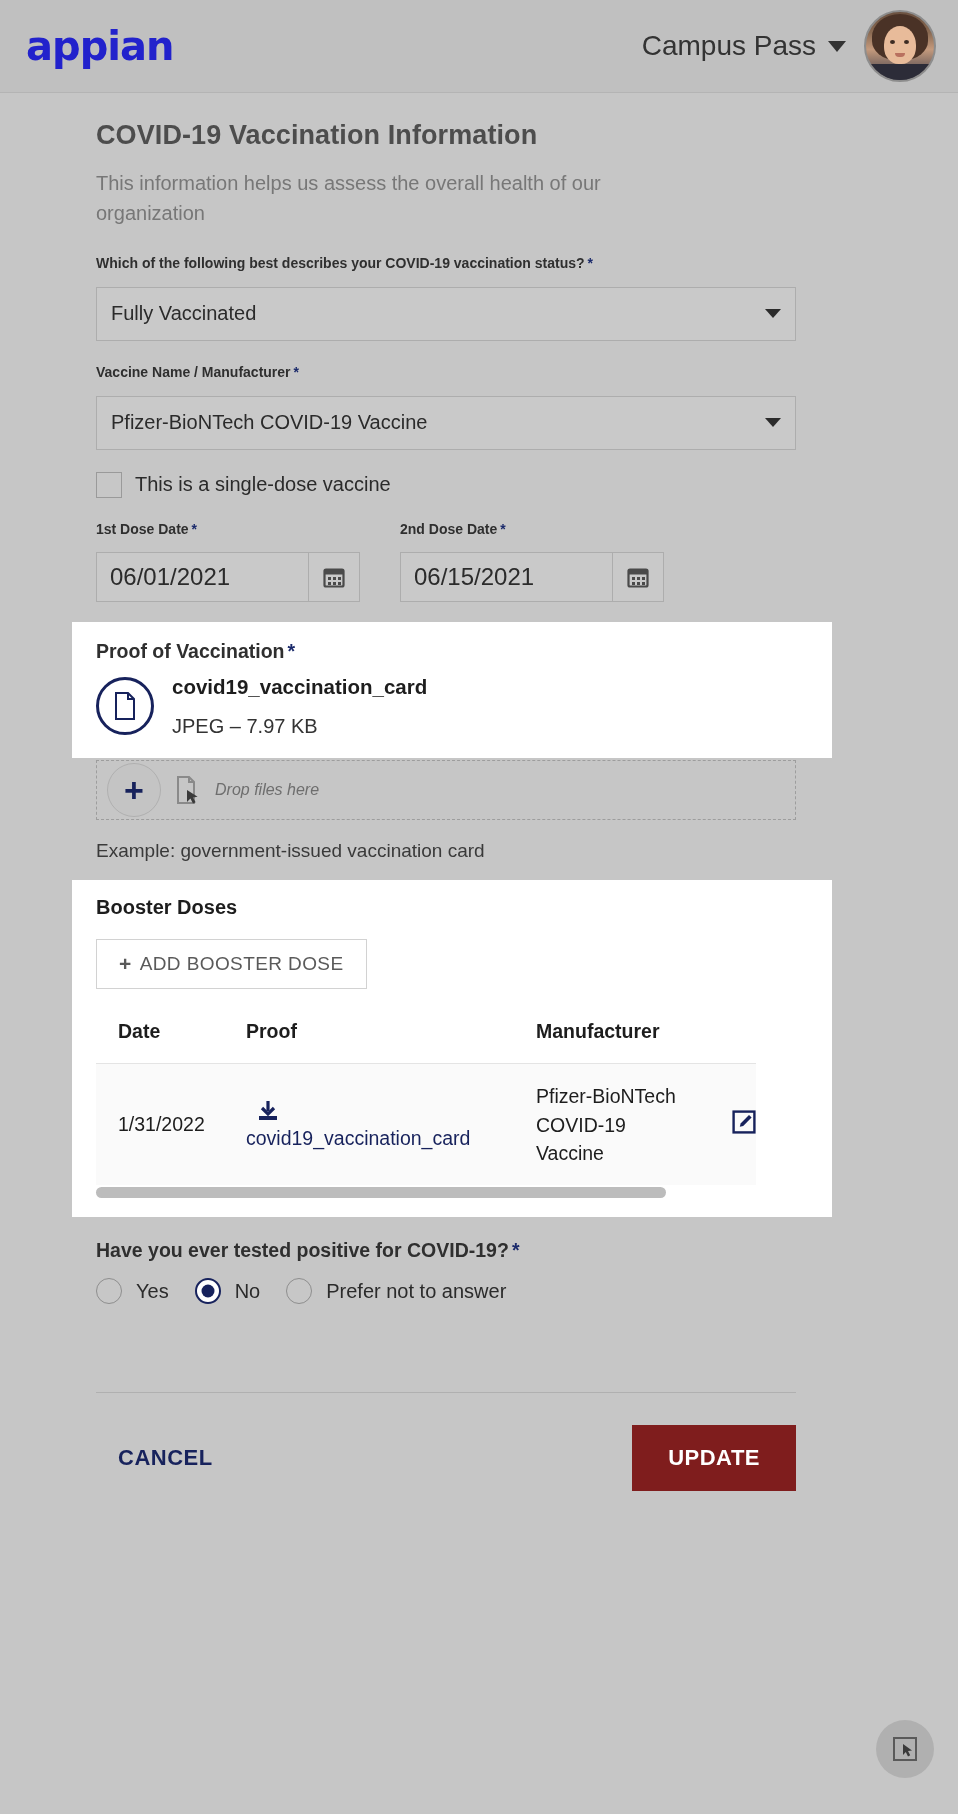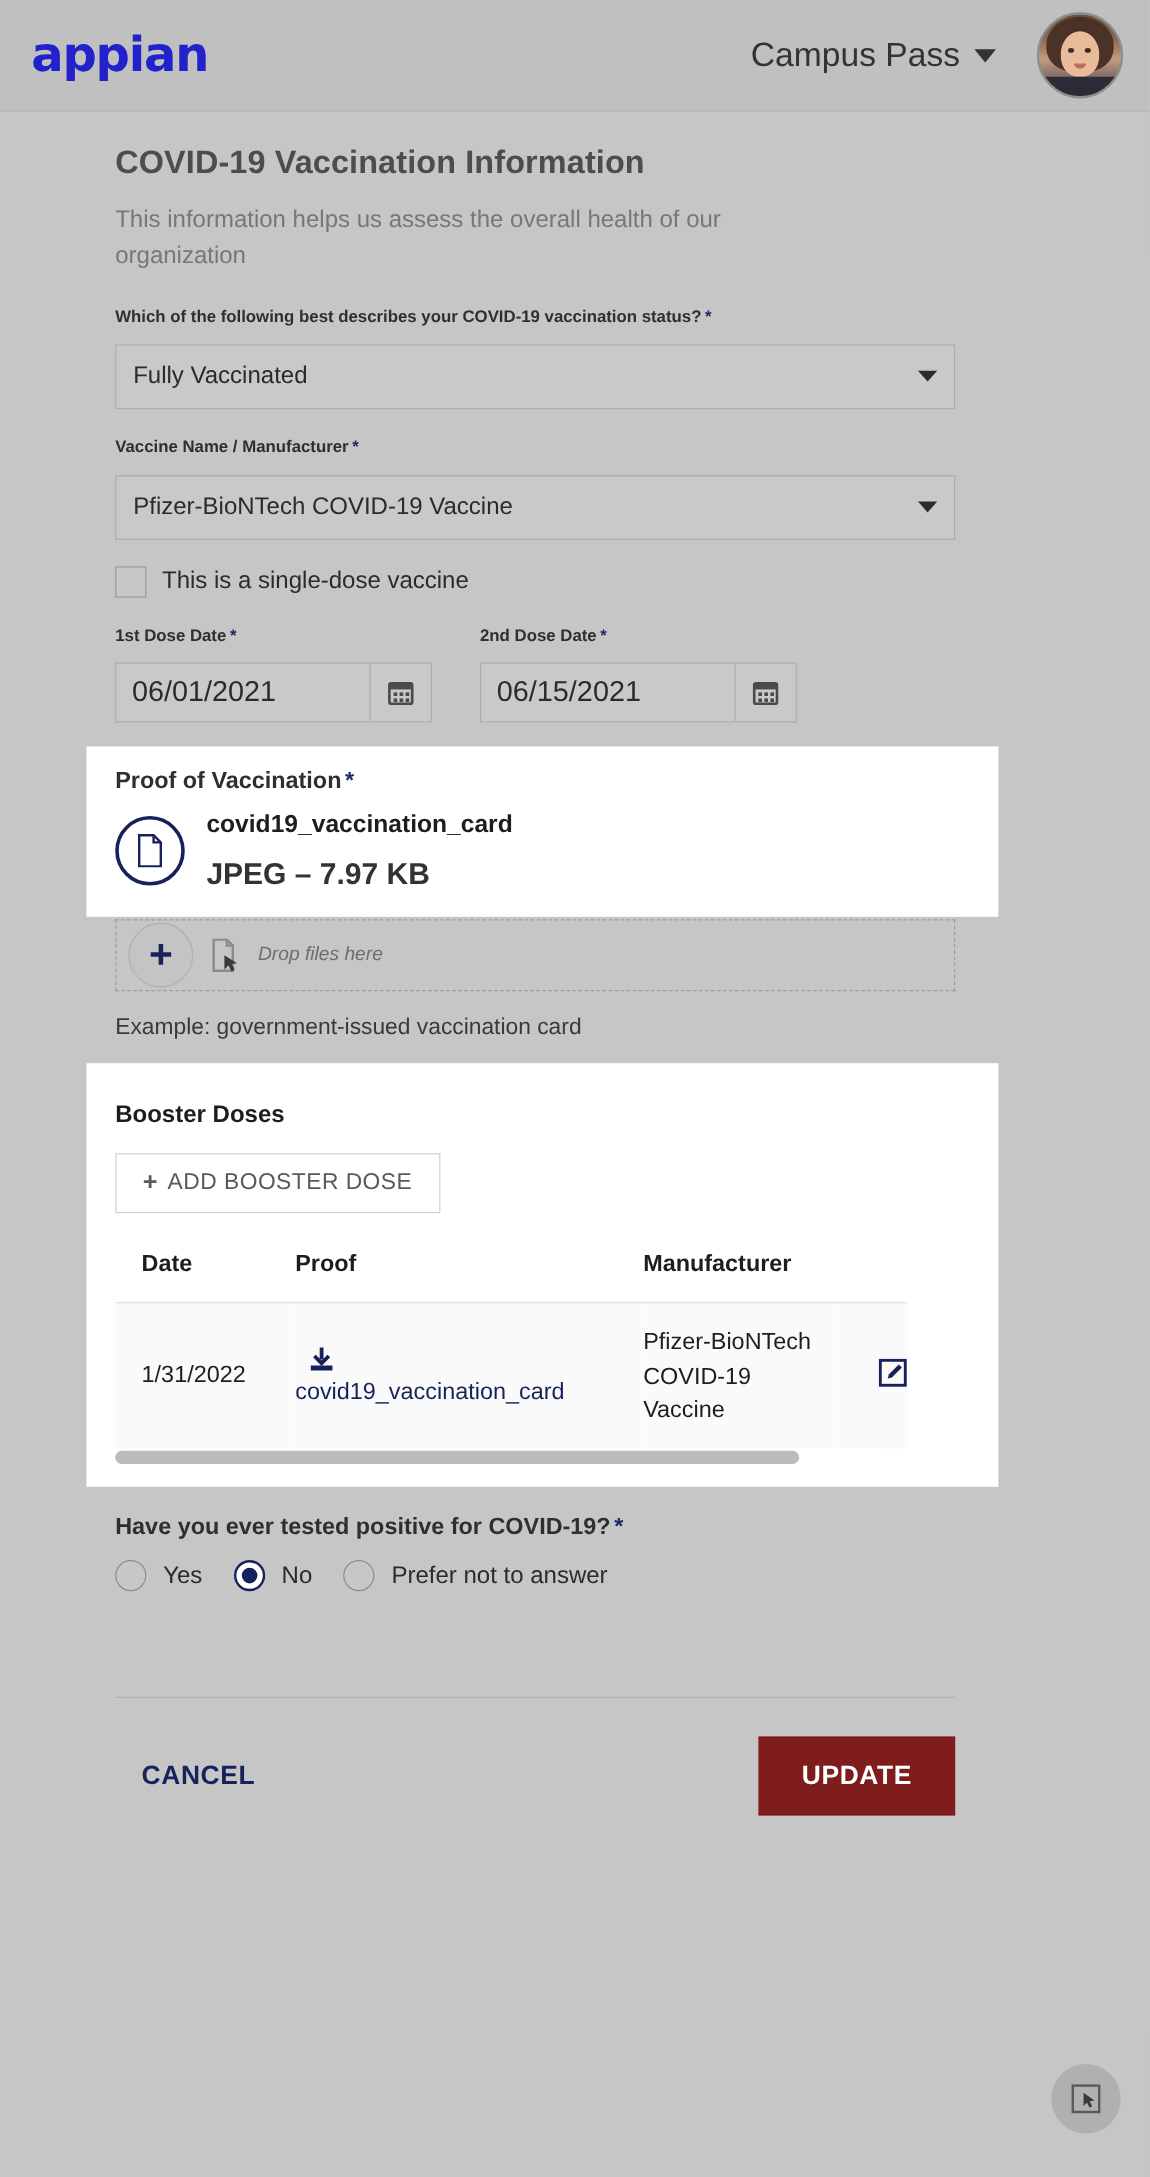--- a/index.html
+++ b/index.html
@@ -20,21 +20,21 @@
     box-sizing:border-box;
     border-bottom:1px solid #b4b4b4;
   }
   .logo{
     font-size:40px;font-weight:bold;
     color:#2222cc;letter-spacing:-1px;
     line-height:1;
     font-family:"DejaVu Sans", sans-serif;
   }
   .appbar-right{
-    margin-left:auto;display:flex;align-items:center;gap:34px;
+    margin-left:auto;display:flex;align-items:center;gap:18px;
   }
   .site-name{
     font-size:28px;color:#333;font-weight:400;
     display:flex;align-items:center;gap:12px;
   }
   .caret{
     width:0;height:0;border-left:9px solid transparent;border-right:9px solid transparent;
     border-top:11px solid #333;display:inline-block;
   }
   .avatar{
@@ -141,40 +141,40 @@
   }
   .hl.proof{padding-top:18px;padding-bottom:20px;margin-top:20px;}
 
   .proof-label{font-size:19.5px;font-weight:bold;color:#2f2f2f;}
   .file-row{display:flex;align-items:center;gap:18px;margin-top:12px;}
   .file-badge{
     width:52px;height:52px;border-radius:50%;border:3px solid #17225c;
     display:flex;align-items:center;justify-content:center;flex:none;
   }
   .file-name{font-size:20.5px;font-weight:bold;color:#1d1d1d;line-height:1.2;}
-  .file-meta{font-size:25px;color:#333;margin-top:16px;font-weight:bold;}
+  .file-meta{font-size:20px;color:#333;margin-top:16px;}
 
   .dropzone{
     margin-top:2px;
     height:60px;
     border:1px dashed #9d9d9d;
     display:flex;align-items:center;gap:14px;
     padding-left:10px;box-sizing:border-box;
   }
   .plus-circle{
     width:52px;height:52px;border-radius:50%;border:1px solid #b0b0b0;
     background:#c4c4c4;display:flex;align-items:center;justify-content:center;flex:none;
   }
   .plus-circle .p{
     color:#17225c;font-size:34px;font-weight:bold;line-height:0.8;
   }
   .drop-text{font-size:16px;color:#6e6e6e;font-style:italic;}
   .example{font-size:19px;color:#3a3a3a;margin-top:20px;}
 
-  .hl.booster{margin-top:18px;padding-top:32px;padding-bottom:18px;}
+  .hl.booster{margin-top:18px;padding-top:16px;padding-bottom:18px;}
   .booster-title{font-size:20px;font-weight:bold;color:#1d1d1d;}
   .add-btn{
     margin-top:20px;display:inline-flex;align-items:center;gap:8px;
     border:1px solid #d2d2d2;background:#ffffff;
     padding:13px 22px;font-size:19px;color:#5a5a5a;letter-spacing:.4px;
     cursor:pointer;
   }
   .add-btn .pl{font-size:21px;font-weight:bold;color:#5a5a5a;line-height:0.8;}
 
   table.bt{border-collapse:collapse;width:640px;margin-top:28px;table-layout:fixed;}

